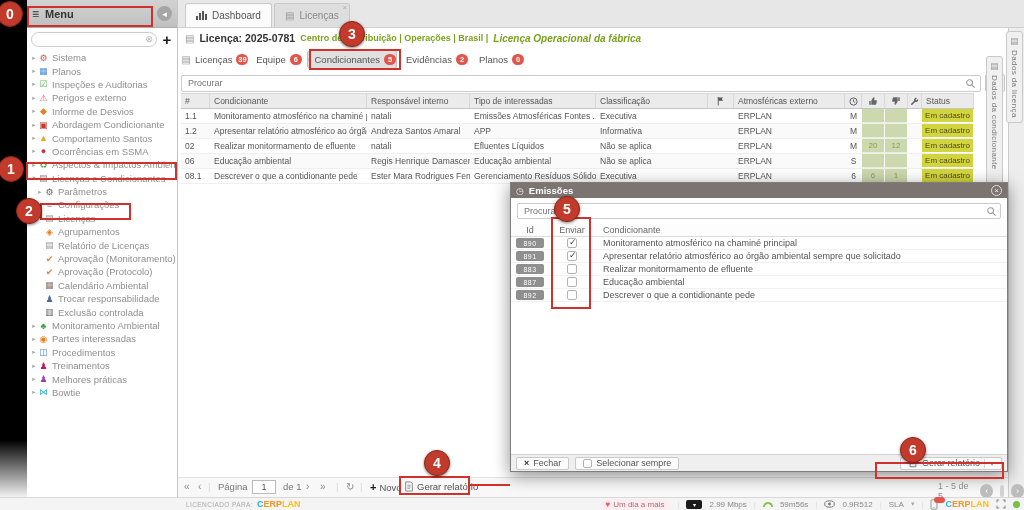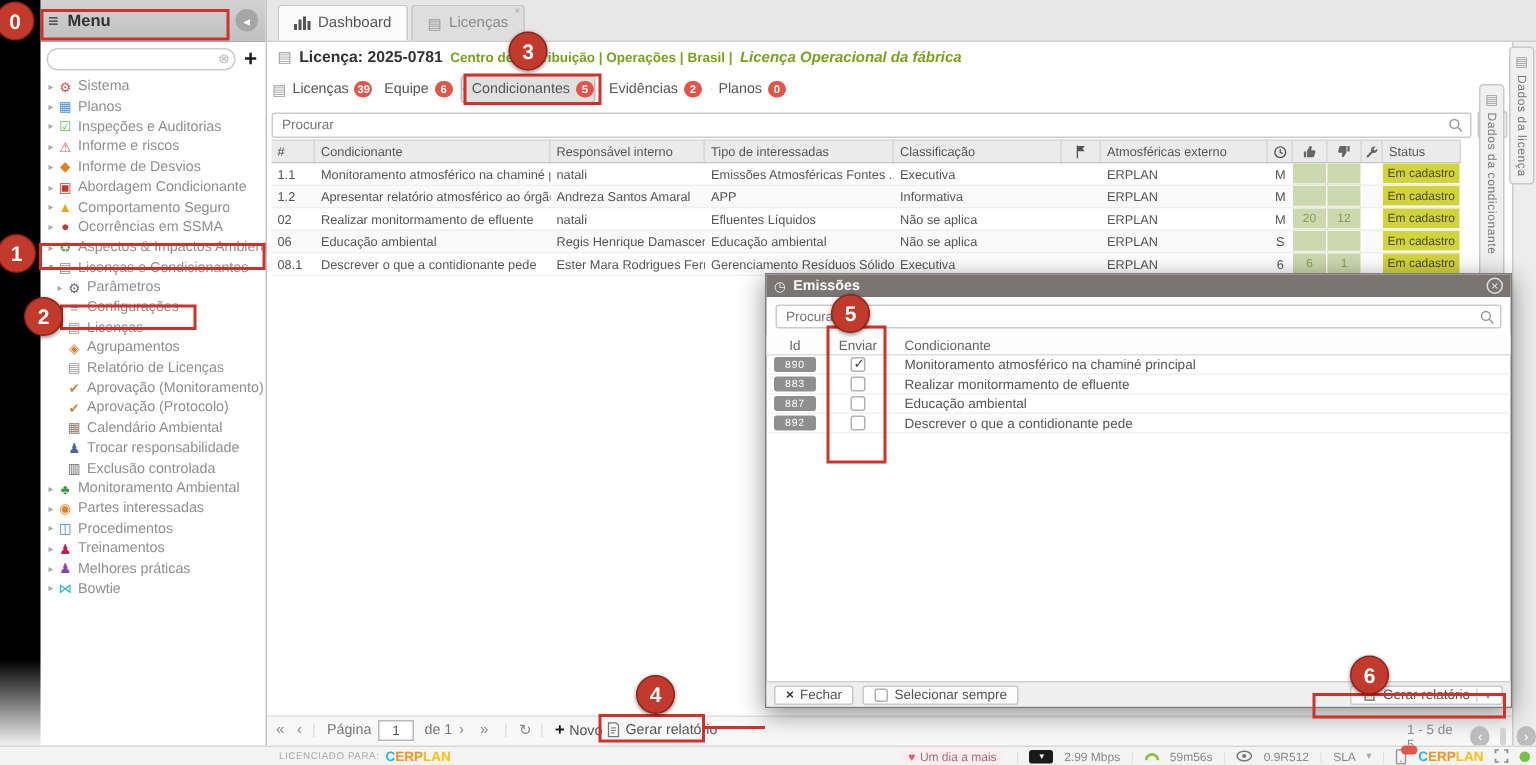--- a/index.html
+++ b/index.html
@@ -203,36 +203,36 @@
           <span class="lbl">Planos</span>
         </div>
         <div class="mi lv0">
           <span class="arr">▸</span>
           <span class="ic" style="color: rgb(92, 184, 92);">☑</span>
           <span class="lbl">Inspeções e Auditorias</span>
         </div>
         <div class="mi lv0">
           <span class="arr">▸</span>
           <span class="ic" style="color: rgb(217, 83, 79);">⚠</span>
-          <span class="lbl">Informe e riscos</span>
+          <span class="lbl">Perigos e externo</span>
         </div>
         <div class="mi lv0">
           <span class="arr">▸</span>
           <span class="ic" style="color: rgb(230, 126, 34);">◆</span>
           <span class="lbl">Informe de Desvios</span>
         </div>
         <div class="mi lv0">
           <span class="arr">▸</span>
           <span class="ic" style="color: rgb(192, 57, 43);">▣</span>
           <span class="lbl">Abordagem Condicionante</span>
         </div>
         <div class="mi lv0">
           <span class="arr">▸</span>
           <span class="ic" style="color: rgb(230, 168, 23);">▲</span>
-          <span class="lbl">Comportamento Seguro</span>
+          <span class="lbl">Comportamento Santos</span>
         </div>
         <div class="mi lv0">
           <span class="arr">▸</span>
           <span class="ic" style="color: rgb(204, 51, 51);">●</span>
           <span class="lbl">Ocorrências em SSMA</span>
         </div>
         <div class="mi lv0">
           <span class="arr">▸</span>
           <span class="ic" style="color: rgb(76, 175, 80);">♻</span>
           <span class="lbl">Aspectos &amp; Impactos Ambientais</span>
@@ -584,20 +584,29 @@
     <div>
 
     <div class="m-row checked">
           <div class="m-id">
             <span class="chip">890</span>
           </div>
           <div class="m-send">
             <span class="cb"></span>
           </div>
           <div class="m-cond">Monitoramento atmosférico na chaminé principal</div>
+        </div>
+        <div class="m-row checked">
+          <div class="m-id">
+            <span class="chip">891</span>
+          </div>
+          <div class="m-send">
+            <span class="cb"></span>
+          </div>
+          <div class="m-cond">Apresentar relatório atmosférico ao órgão ambiental sempre que solicitado</div>
         </div>
         <div class="m-row">
           <div class="m-id">
             <span class="chip">883</span>
           </div>
           <div class="m-send">
             <span class="cb"></span>
           </div>
           <div class="m-cond">Realizar monitormamento de efluente</div>
         </div>

